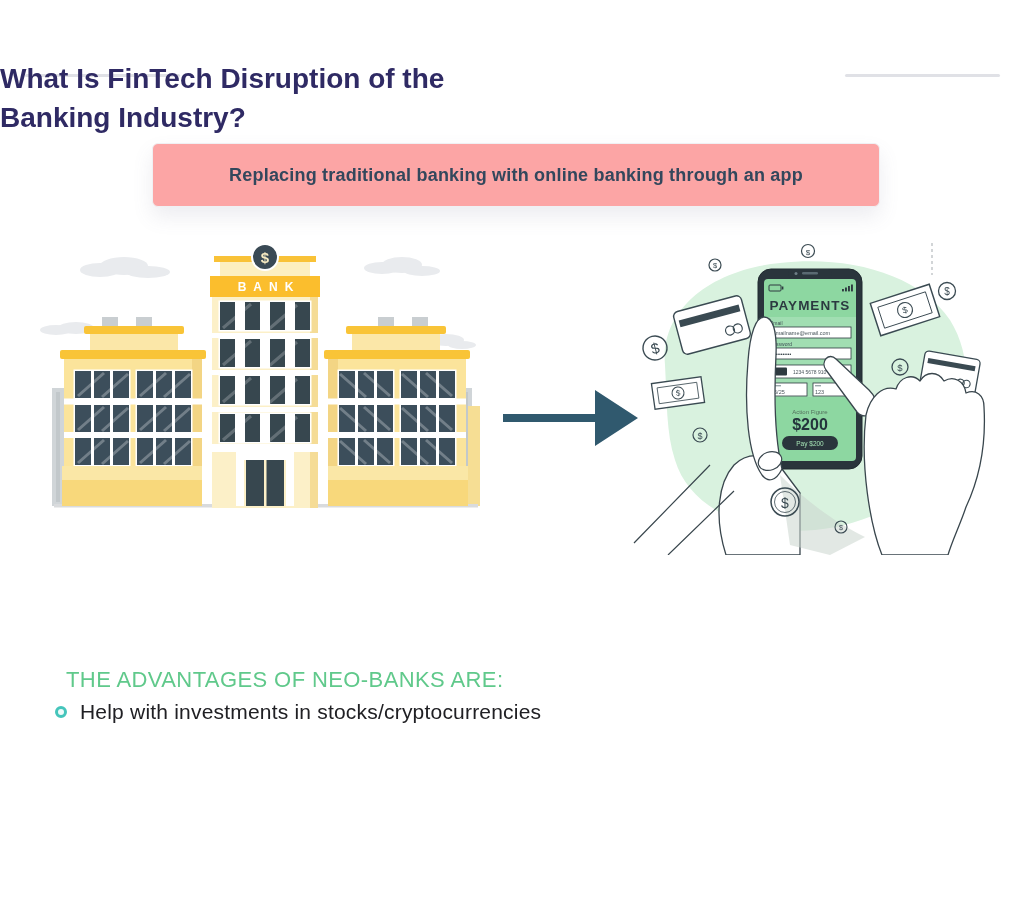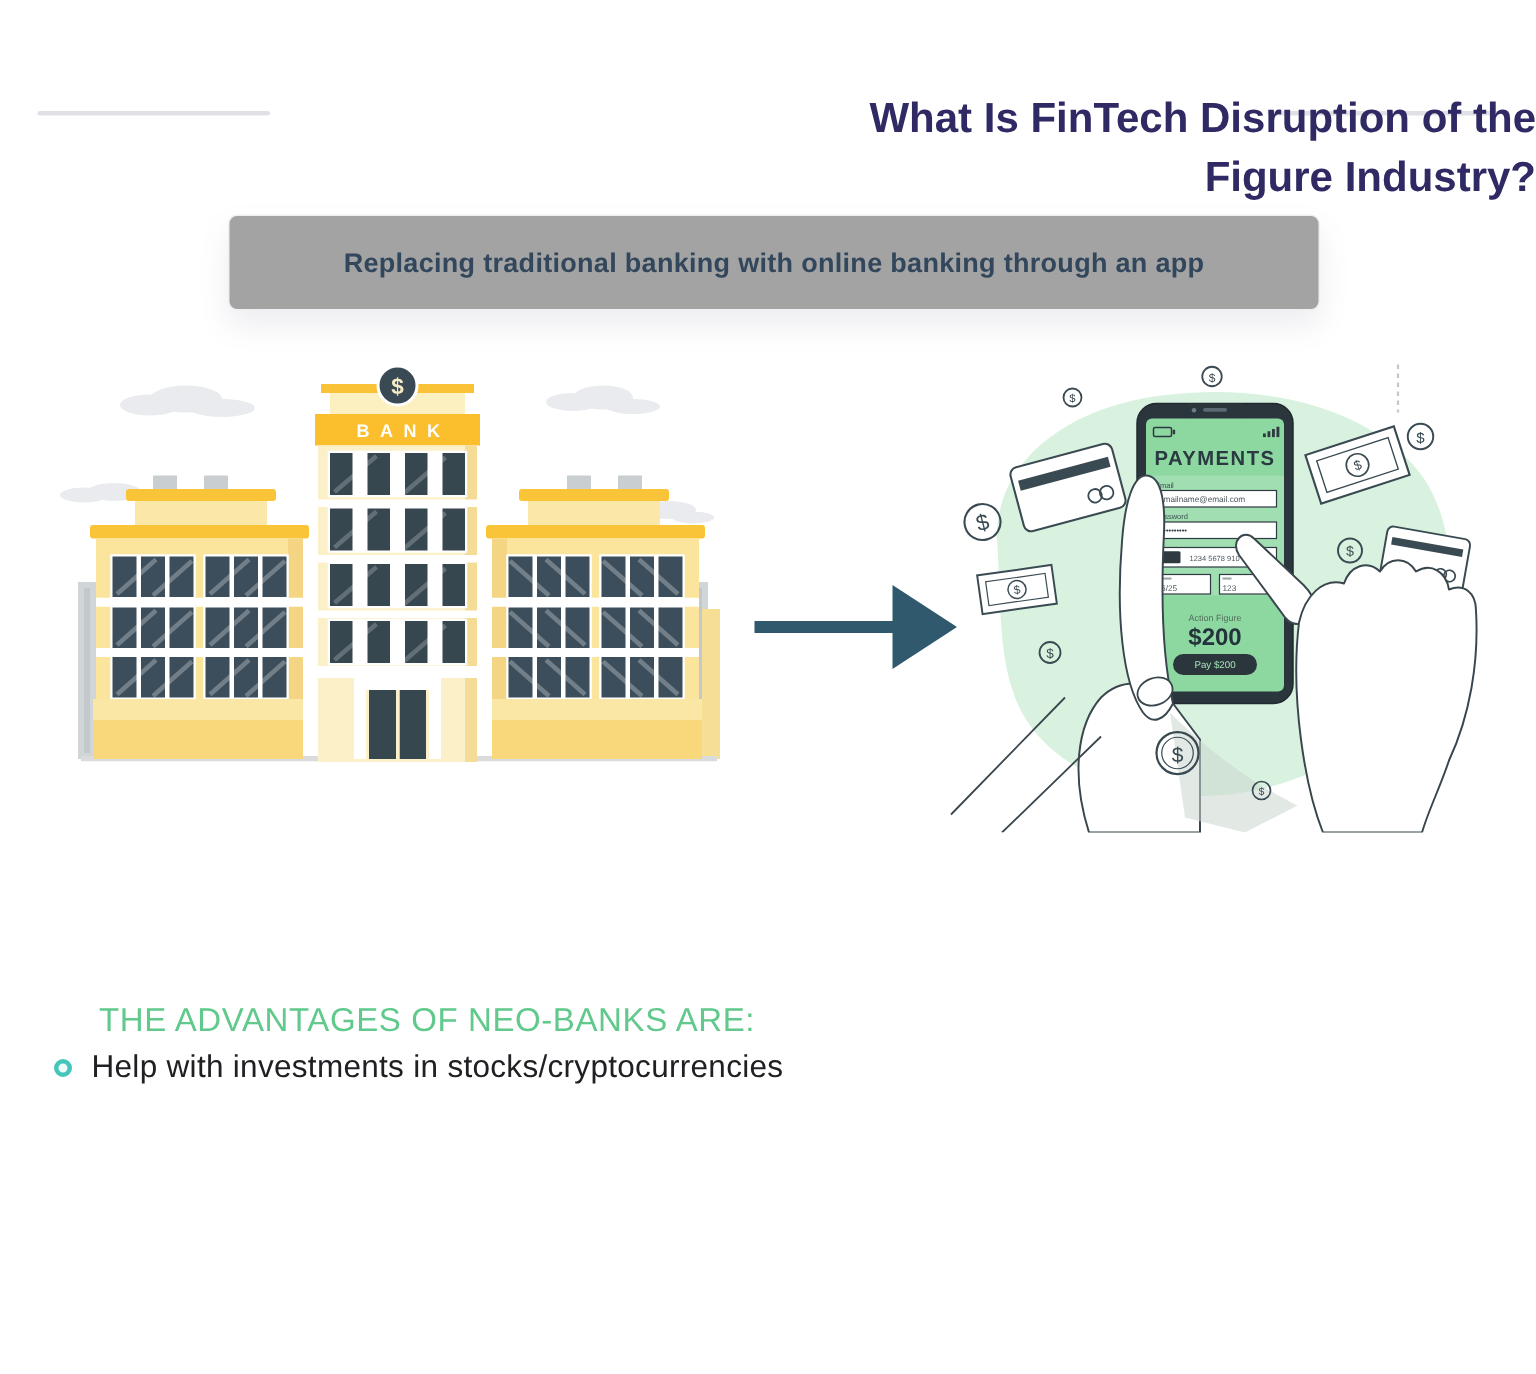--- a/index.html
+++ b/index.html
@@ -1,49 +1,49 @@
 <!DOCTYPE html>
 <html><head>
 <meta charset="utf-8">
 <style>
   html,body{margin:0;padding:0;background:#fff;}
   .page{position:relative;width:1024px;height:916px;background:#ffffff;overflow:hidden;
         font-family:"Liberation Sans","DejaVu Sans",sans-serif;}
   
-  .title{position:absolute;left:0;right:0;top:40px;text-align:right;
+  .title{position:absolute;left:0;right:0;top:40px;text-align:left;
          font-size:28px;font-weight:bold;line-height:39px;color:#2F2A64;}
   .divider{position:absolute;top:74px;height:3px;width:155px;background:#E0E1E6;border-radius:2px;}
   .divider.left{left:25px;} .divider.right{left:845px;}
-  .subtitle-card{position:absolute;left:152px;top:143px;width:726px;height:62px;background:#a3a3a3;
+  .subtitle-card{position:absolute;left:152px;top:143px;width:726px;height:62px;background:#fca5a5;
         border:1px solid #F0F0F3;border-radius:6px;box-shadow:0 10px 20px rgba(110,110,140,.12);
         display:flex;align-items:center;justify-content:center;}
   .subtitle-card p{margin:0;font-size:18px;font-weight:bold;color:#33475C;letter-spacing:.2px;}
   
   .bank-svg{position:absolute;left:40px;top:238px;}
   .arrow-svg{position:absolute;left:498px;top:385px;}
   .phone-svg{position:absolute;left:630px;top:225px;}
   svg text{font-family:"Liberation Sans","DejaVu Sans",sans-serif;}
   
   .adv-heading{position:absolute;left:66px;top:649px;font-size:22px;font-weight:normal;
         color:#60C98B;letter-spacing:.4px;}
-  .adv-list{position:absolute;left:36px;top:700px;margin:0;padding:0;list-style:none;
+  .adv-list{position:absolute;left:55px;top:700px;margin:0;padding:0;list-style:none;
         display:flex;flex-direction:column;gap:54px;}
   .adv-list li{display:flex;align-items:center;gap:13px;}
   .bullet{width:6px;height:6px;border:3px solid #45C5BB;border-radius:50%;background:#EFFBFA;flex:0 0 auto;}
   .adv-text{font-size:21px;color:#202024;letter-spacing:.2px;}
 </style>
 </head>
 <body>
 
 <div class="page">
 
   <div class="divider left"></div>
   <div class="divider right"></div>
   <h1 class="title"><span>What Is FinTech Disruption of the</span><br>
-    <span>Figure Industry?</span></h1>
+    <span>Banking Industry?</span></h1>
 
   <div class="subtitle-card">
     <p>Replacing traditional banking with online banking through an app</p>
   </div>
 
   <svg class="bank-svg" width="450" height="280" viewBox="0 0 450 280">
     <defs>
       <g id="w3">
         <rect x="-1.5" y="-1.5" width="57" height="30" fill="#FFFFFF"></rect>
         <rect x="0" y="0" width="16" height="27" fill="#3C4E5B"></rect>

